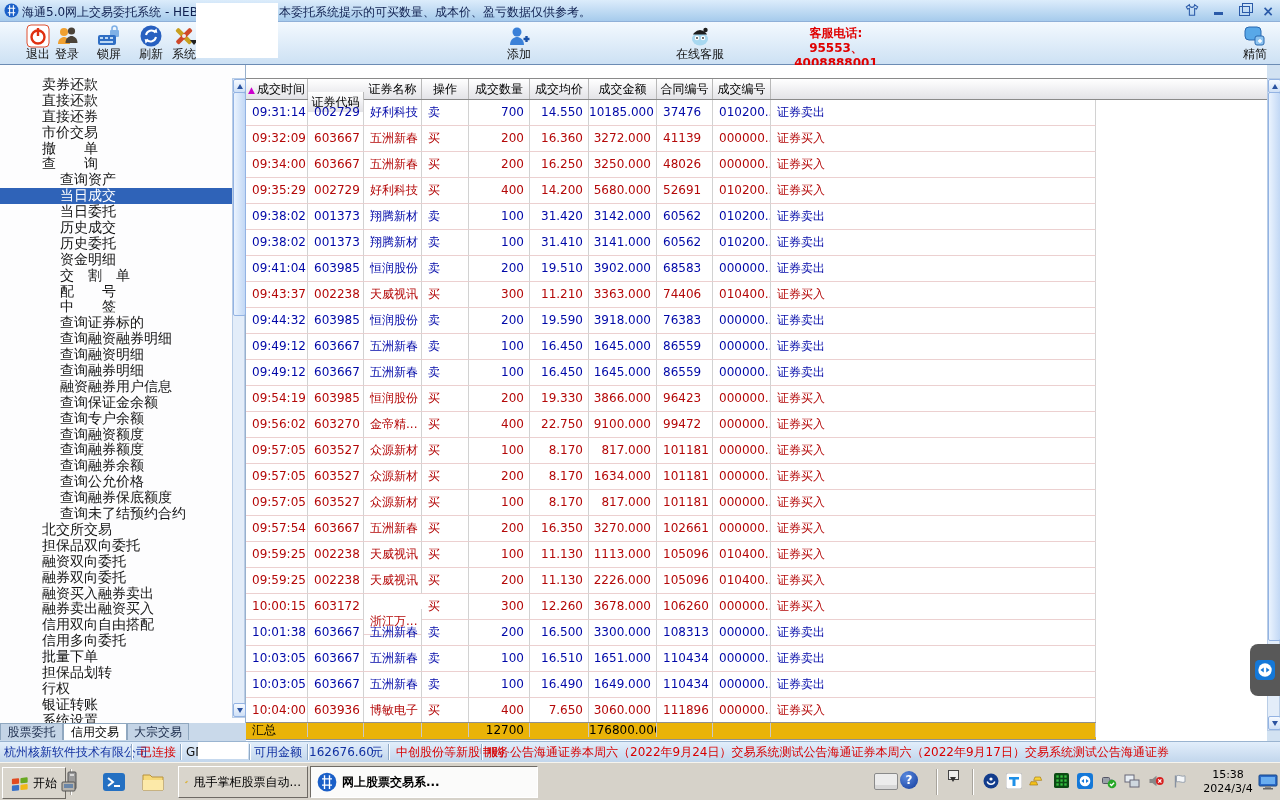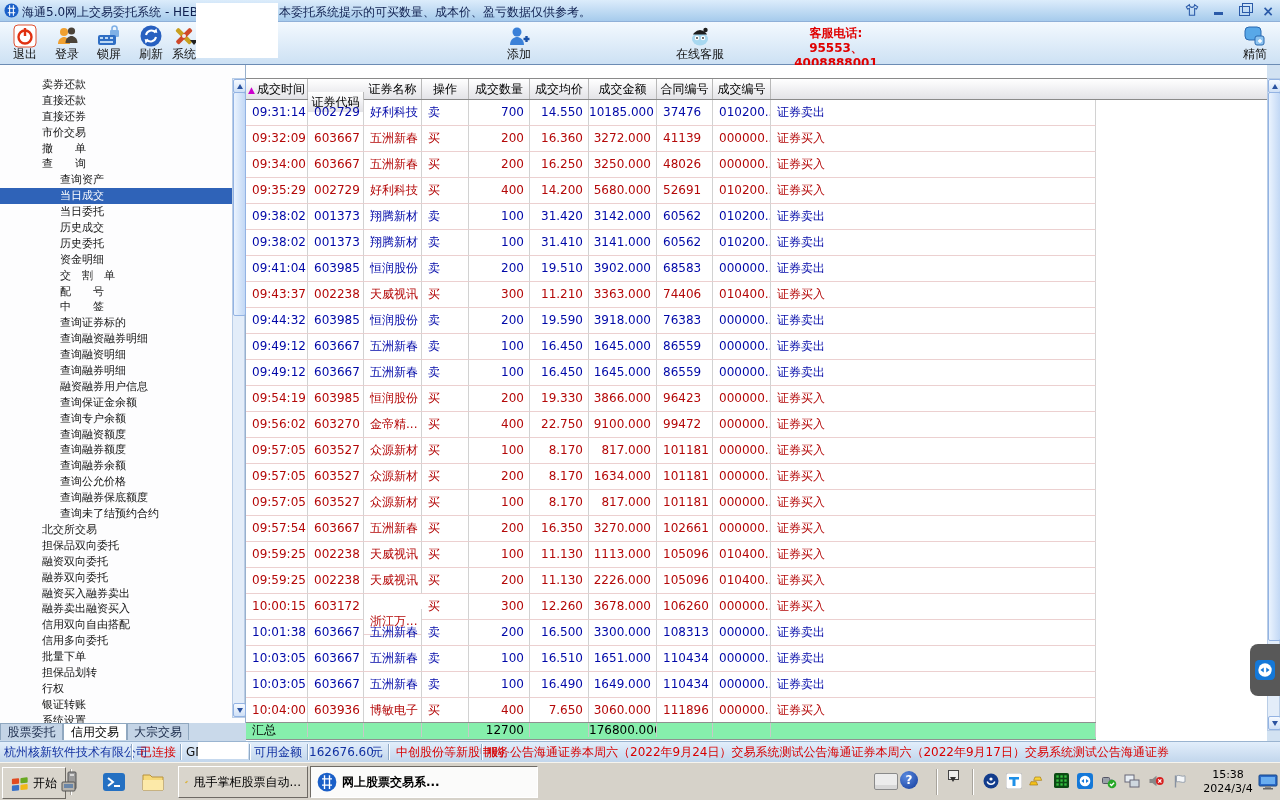--- a/index.html
+++ b/index.html
@@ -22,21 +22,21 @@
     border-bottom:1px solid #6c8cb4;box-sizing:content-box;}
   .tb{position:absolute;top:1px;width:46px;height:40px;text-align:center;color:#111;}
   .tb .ic{display:block;margin:1px auto 0;width:24px;height:24px;}
   .tb .lbl{display:block;font-size:12px;line-height:13px;}
   .tb-wide{width:64px;}
   #hotline{position:absolute;left:781px;top:4px;width:110px;text-align:center;color:#e00000;font-weight:bold;line-height:15px;}
   #sys-drop{position:absolute;left:190px;top:18px;width:0;height:0;border-left:4px solid transparent;border-right:4px solid transparent;border-top:5px solid #222;}
   
   #sidebar{left:0;top:65px;width:246px;height:676px;background:#fdfdfe;border-right:1px solid #98b0cc;box-sizing:border-box;}
   #menu{position:absolute;left:0;top:12px;width:232px;height:646px;overflow:hidden;}
-  .menu-item{height:15.9px;line-height:15.9px;font-size:11px;color:#151515;white-space:nowrap;overflow:hidden;}
+  .menu-item{height:15.9px;line-height:15.9px;font-size:14px;color:#151515;white-space:nowrap;overflow:hidden;}
   .lvl0{padding-left:42px;} .lvl1{padding-left:60px;}
   .sel{background:#2f63b8;color:#fff;}
   
   .vscroll{position:absolute;width:13px;background:#e3edf9;border:1px solid #b9cde6;box-sizing:border-box;}
   .sb-btn{position:absolute;left:0;width:11px;height:12px;background:linear-gradient(#f6faff,#cfe0f6);
     border:1px solid #93b3e3;border-radius:2px;display:flex;align-items:center;justify-content:center;}
   .sb-thumb{position:absolute;left:0;width:11px;background:linear-gradient(90deg,#eaf3fe,#c2d8f5);
     border:1px solid #93b3e3;border-radius:2px;}
   .tri-up{width:0;height:0;border-left:3.5px solid transparent;border-right:3.5px solid transparent;border-bottom:5px solid #2a52a0;}
   .tri-down{width:0;height:0;border-left:3.5px solid transparent;border-right:3.5px solid transparent;border-top:5px solid #2a52a0;}
@@ -47,21 +47,21 @@
   .th{flex:none;height:20px;line-height:20px;text-align:center;border-right:1px solid #b8b8b8;
     box-sizing:border-box;color:#000;overflow:hidden;white-space:nowrap;background:linear-gradient(#ffffff,#e3e3e7);}
   .th-fill{flex:1;border-right:none;}
   .sort{color:#cc00cc;font-size:9px;margin-right:2px;}
   #tbody{position:absolute;left:0;top:35px;width:1188px;height:638px;overflow:hidden;}
   .tr{display:flex;height:26px;}
   .td{flex:none;height:26px;line-height:25px;box-sizing:border-box;border-right:1px solid #d2d2d2;
     border-bottom:1px solid #ecd0d0;overflow:hidden;white-space:nowrap;}
   .al{padding-left:6px;text-align:left;} .ar{padding-right:5px;text-align:right;}
   .buy{color:#b40808;} .sell{color:#0008a8;}
-  #sumrow{position:absolute;left:0;top:657px;height:16px;display:flex;background:#86efac;
+  #sumrow{position:absolute;left:0;top:657px;height:16px;display:flex;background:#eab308;
     border-top:1px solid #909090;border-bottom:1px solid #909090;color:#000;}
   #sumrow .td{height:14px;line-height:14px;border-bottom:none;border-right:1px solid #c8c8c8;}
   
   #tabstrip{left:0;top:723px;width:246px;height:18px;background:#c9d9ea;z-index:5;display:flex;}
   .tab{flex:none;height:17px;line-height:16px;text-align:center;font-size:12px;color:#1a2a4a;
     background:#c4d4e6;border:1px solid #90a8c0;box-sizing:border-box;border-bottom:none;}
   .tab.active{background:#ffffff;color:#000;}
   
   #statusbar{left:0;top:741px;width:1280px;height:21px;background:linear-gradient(#e2eefb,#c2d6ec);
     border-top:1px solid #9ab4d0;box-sizing:border-box;overflow:hidden;}
@@ -111,21 +111,21 @@
       <svg viewBox="0 0 16 16" width="14" height="14">
           <path d="M5 2L1.5 4.5 3 7l2-1v8h6V6l2 1 1.5-2.5L11 2a3 3 0 01-6 0z" fill="none" stroke="#2a5aa8" stroke-width="1.2"></path>
         </svg>
     </span>
     <span class="winctl" style="left:1208px"><span class="minbar"></span></span>
     <span class="winctl" style="left:1234px"><span class="restbox"></span></span>
     <span class="winctl closex" style="left:1258px">×</span>
   </div>
 
   <div id="toolbar" class="abs">
-    <div class="tb" style="left:2px">
+    <div class="tb" style="left:15px">
       <span class="ic"><svg viewBox="0 0 24 24" width="24" height="24">
             <rect x="1" y="1" width="22" height="22" rx="4" fill="#fff" stroke="#e05030"></rect>
             <circle cx="12" cy="13" r="6.5" fill="none" stroke="#e03010" stroke-width="2.4"></circle>
             <line x1="12" y1="4" x2="12" y2="12" stroke="#e03010" stroke-width="2.4"></line>
           </svg></span>
       <span class="lbl">退出</span>
     </div>
     <div class="tb" style="left:44px">
       <span class="ic"><svg viewBox="0 0 24 24" width="24" height="24">
             <circle cx="9" cy="8" r="4" fill="#f0a030"></circle>

